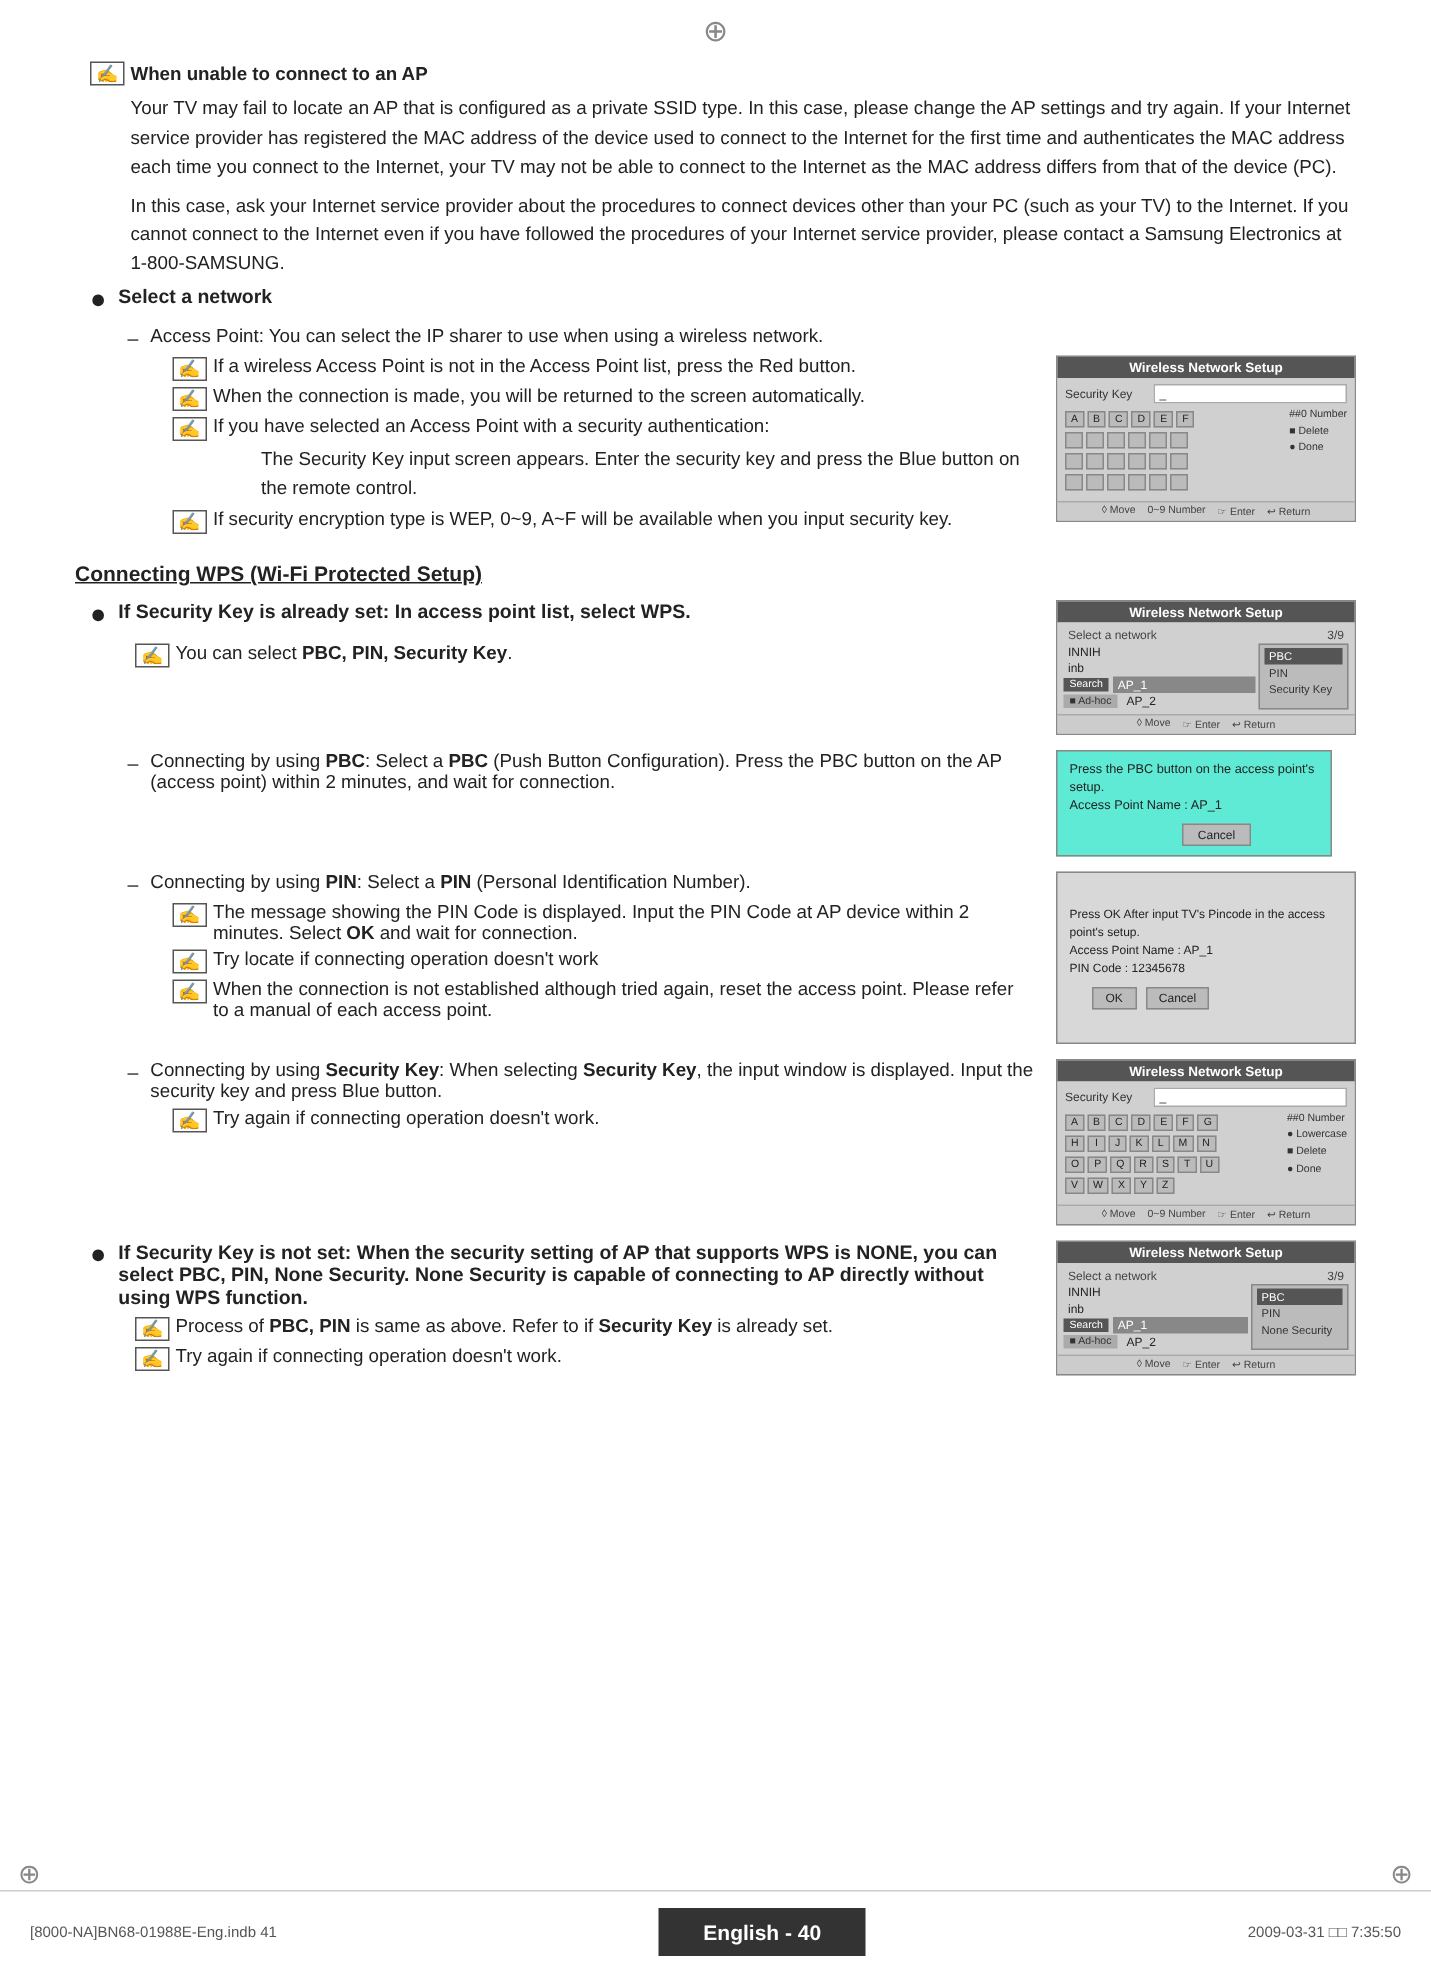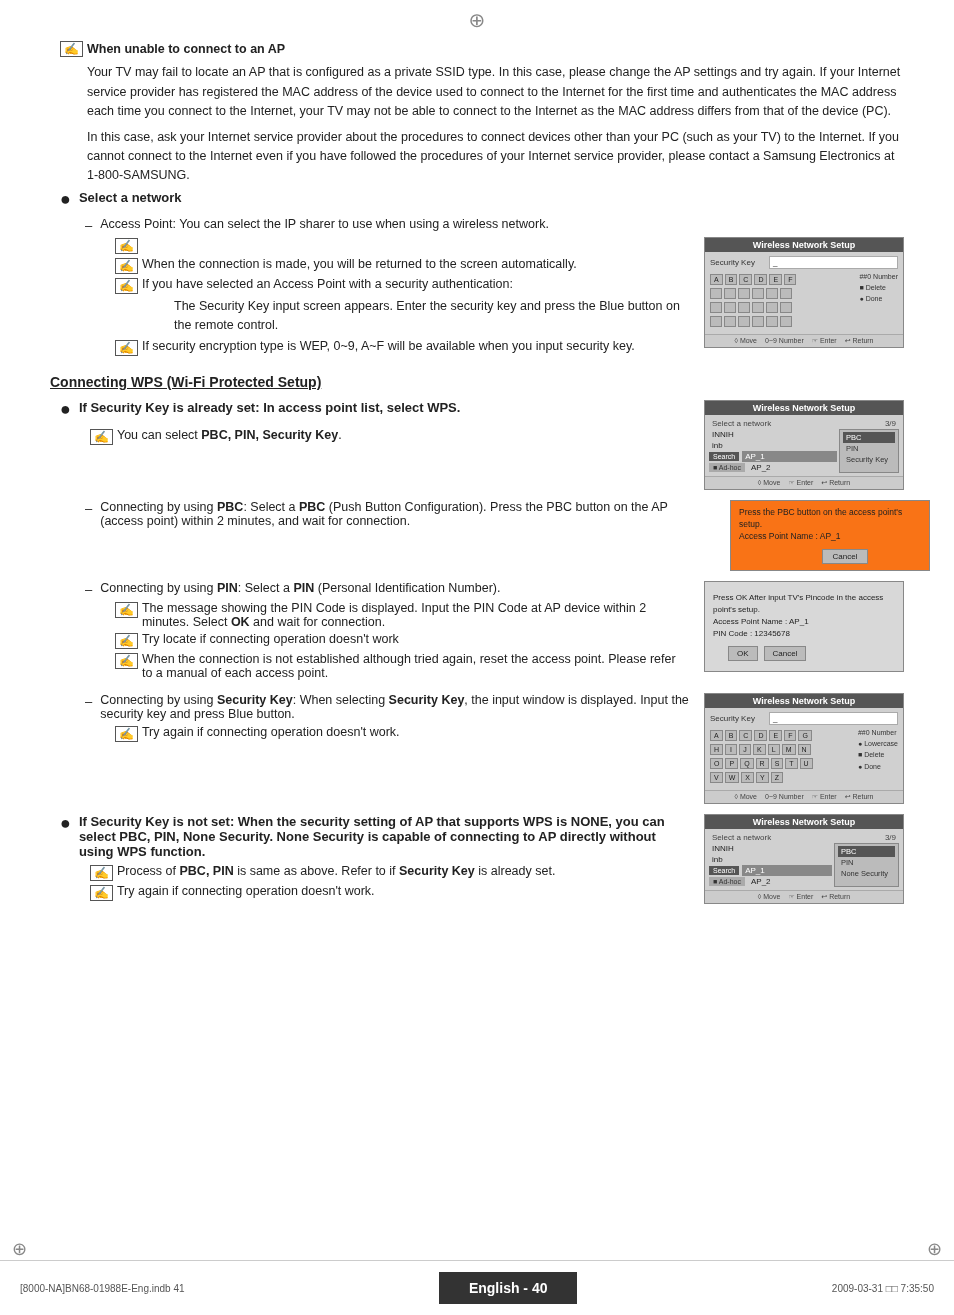--- a/index.html
+++ b/index.html
@@ -235,25 +235,24 @@
     }
 
     .wns-net-item.selected {
       background: #888;
       color: #fff;
     }
 
     
     .pbc-popup {
       border: 1px solid #888;
-      background: #f97316;
+      background: #5eead4;
       font-size: 9px;
       padding: 6px 8px;
-      width: 200px;
-      margin-left: 26px;
+      width: 184px;
     }
 
     .pbc-text {
       font-size: 8.5px;
       line-height: 1.4;
       margin-bottom: 6px;
     }
 
     .pbc-btn {
       display: inline-block;
@@ -262,21 +261,21 @@
       font-size: 8px;
       padding: 2px 10px;
       margin-left: 30px;
     }
 
     
     .pin-popup {
       border: 1px solid #888;
       background: #d8d8d8;
       font-size: 9px;
-      padding: 10px 8px;
+      padding: 22px 8px;
       width: 200px;
     }
 
     .pin-text {
       font-size: 8px;
       line-height: 1.5;
       margin-bottom: 6px;
     }
 
     .pin-btns {
@@ -368,20 +367,21 @@
         <div class="sub-item">
           <span class="dash">–</span>
           <span>Access Point: You can select the IP sharer to use when using a wireless network.</span>
         </div>
 
         <div class="two-col">
           <div class="text-col">
             <div class="sub-notes">
               <div class="sub-note">
                 <span class="note-icon">✍</span>
+                <span>If a wireless Access Point is not in the Access Point list, press the Red button.</span>
               </div>
               <div class="sub-note">
                 <span class="note-icon">✍</span>
                 <span>When the connection is made, you will be returned to the screen automatically.</span>
               </div>
               <div class="sub-note">
                 <span class="note-icon">✍</span>
                 <span>If you have selected an Access Point with a security authentication:</span>
               </div>
               <div class="indent-text">The Security Key input screen appears. Enter the security key and press the Blue button on the remote control.</div>

